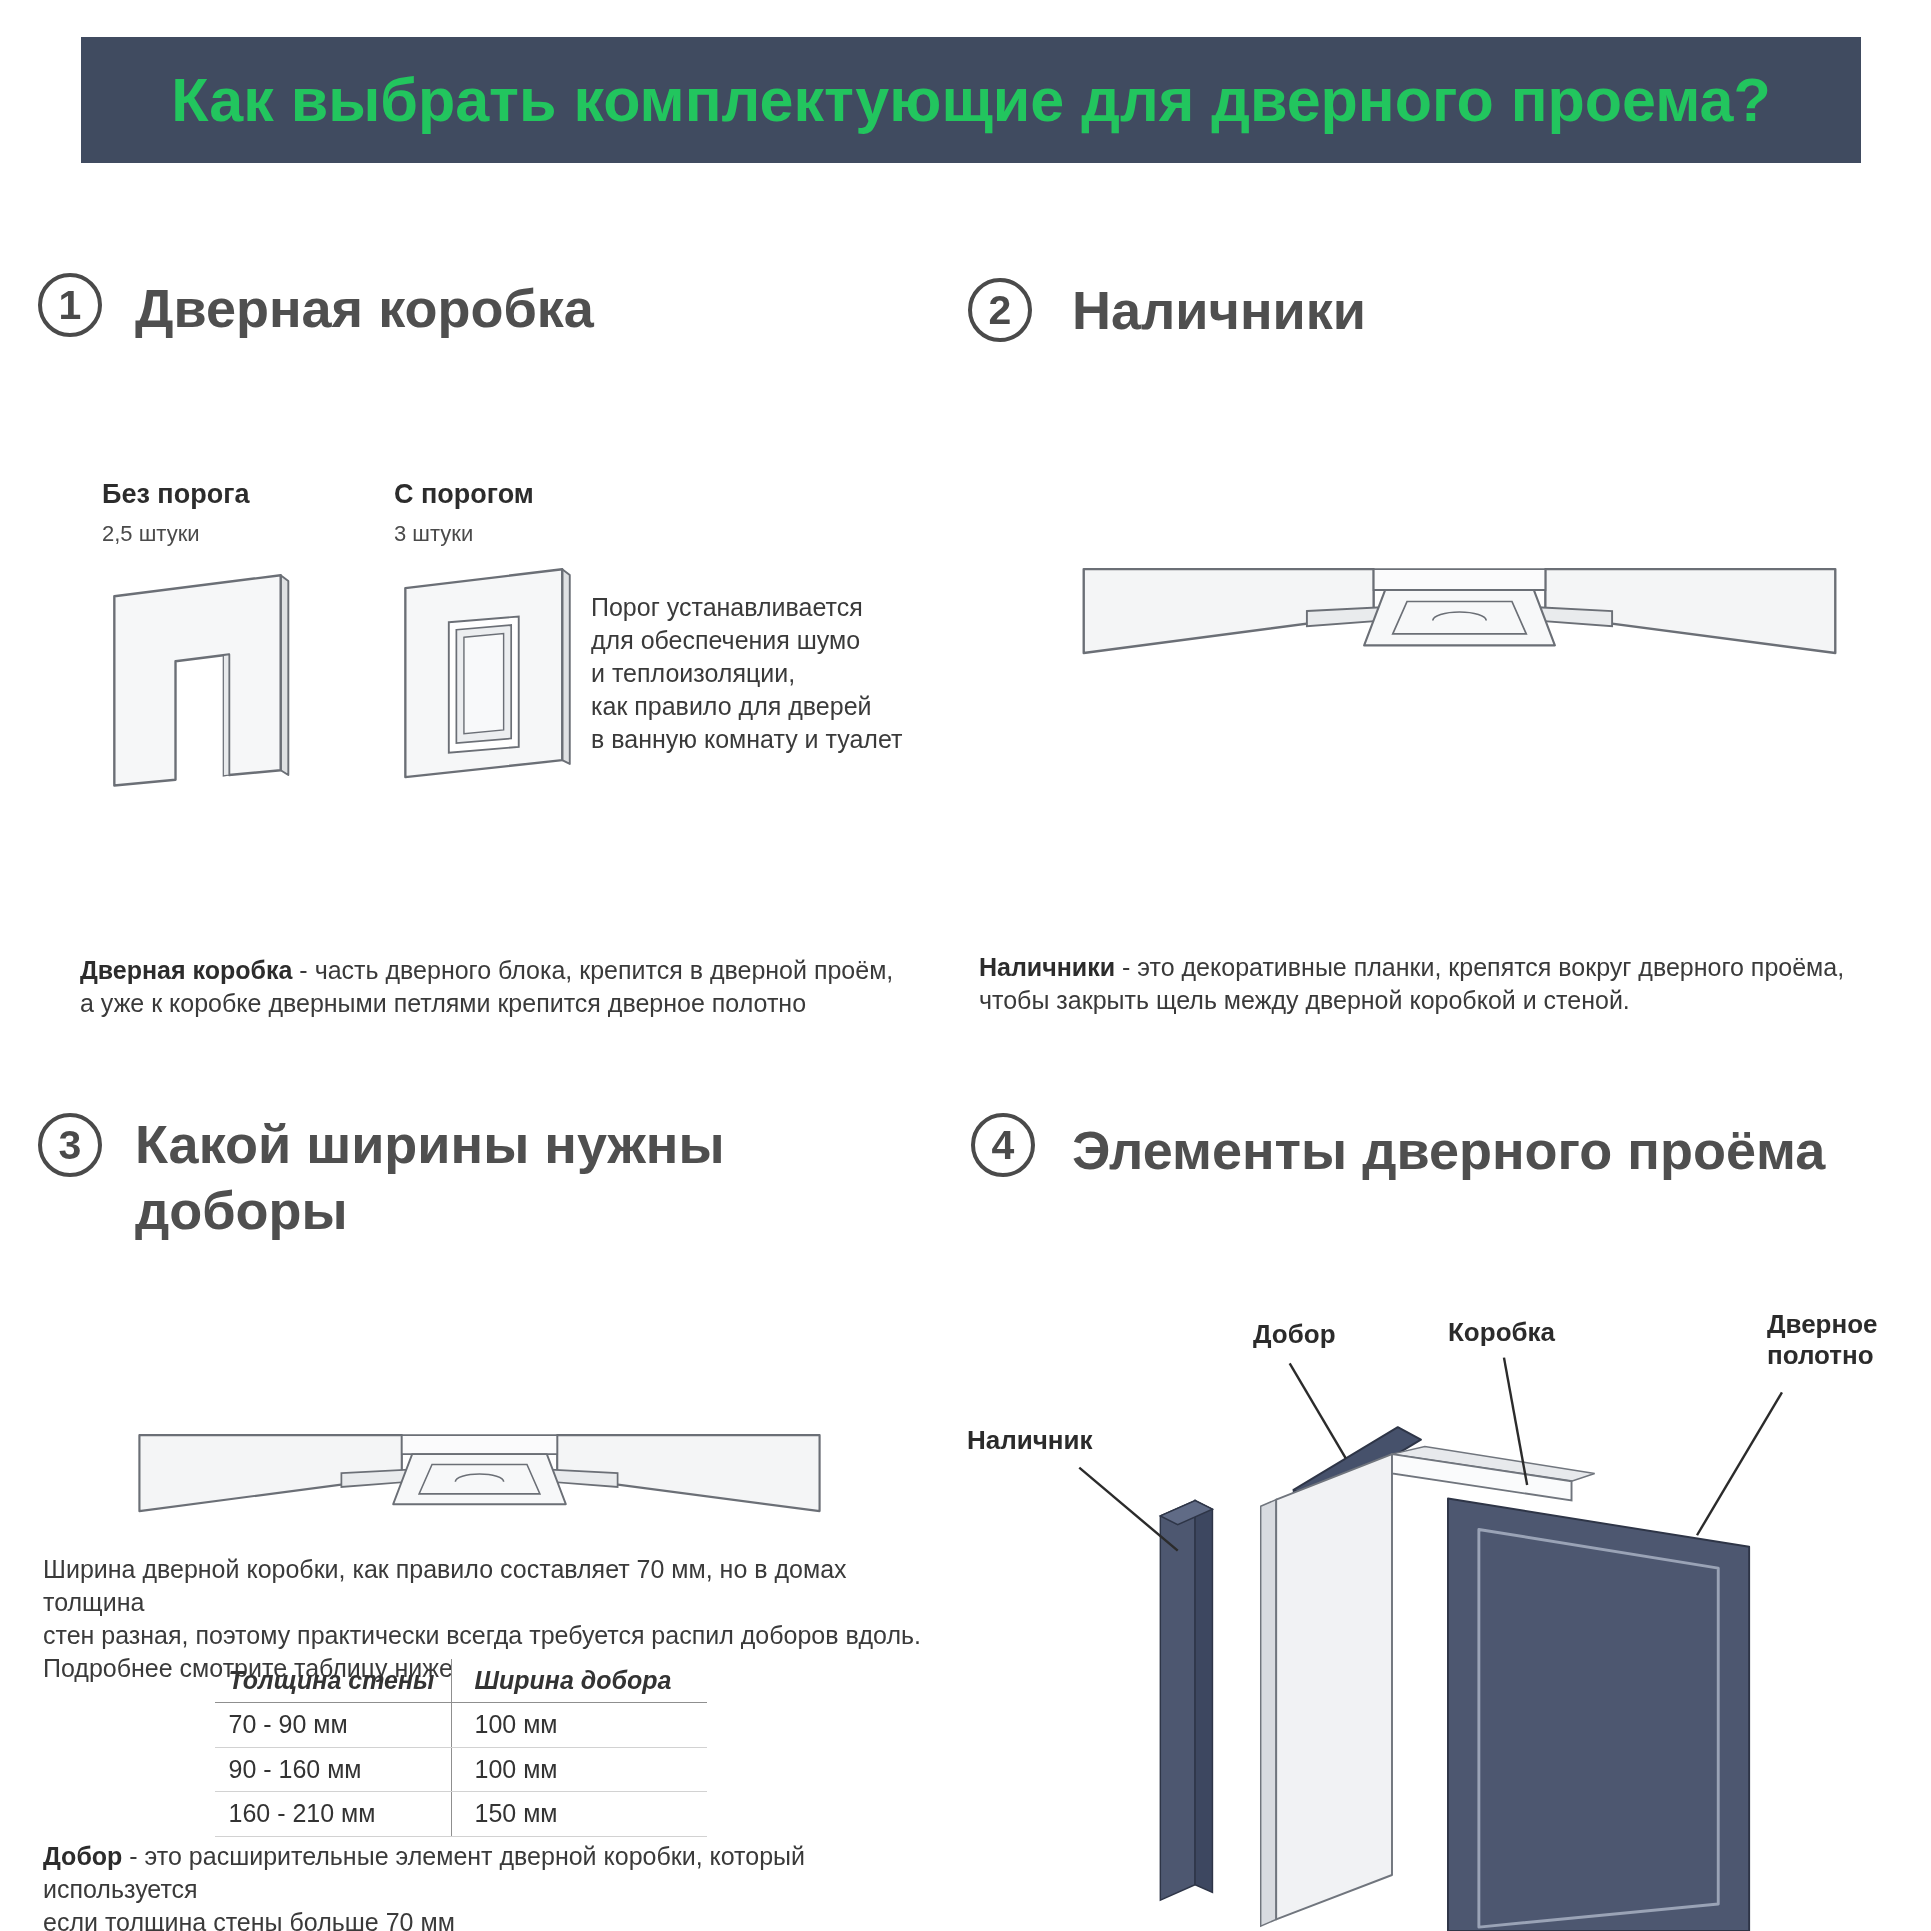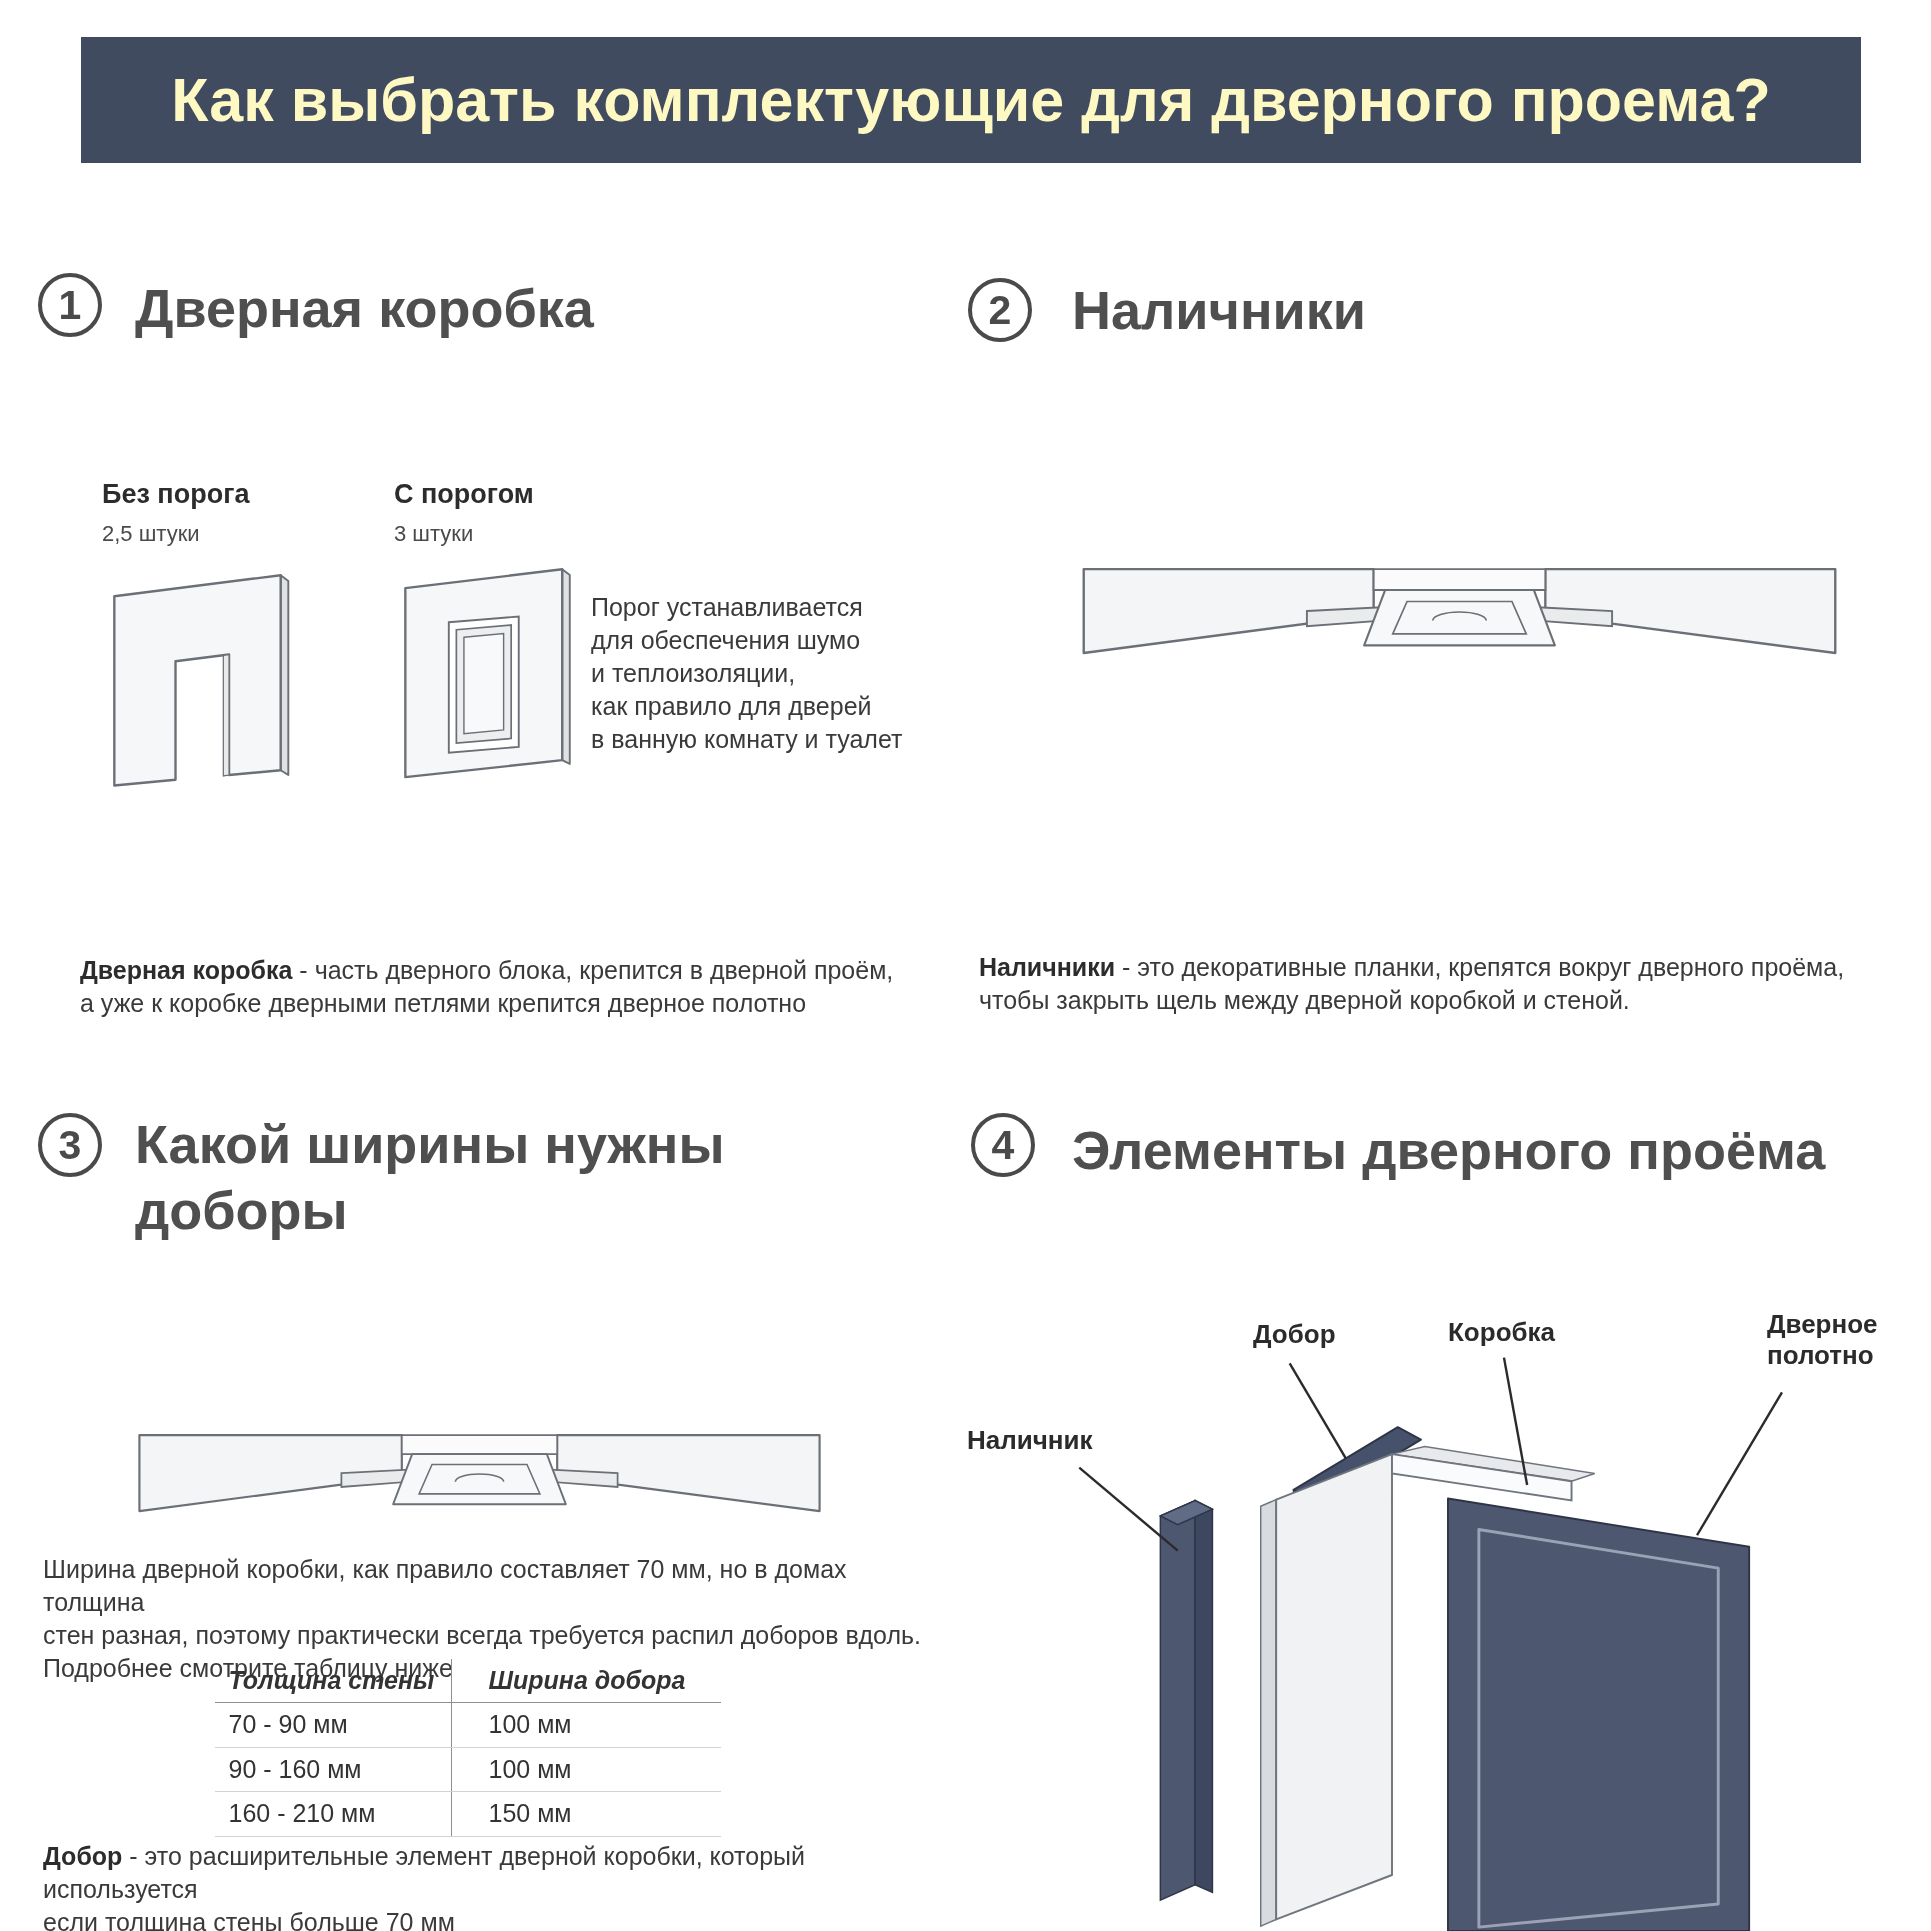--- a/index.html
+++ b/index.html
@@ -1,36 +1,36 @@
 <!DOCTYPE html>
 <html><head>
 <meta charset="utf-8">
 <style>
   html,body{margin:0;padding:0;background:#ffffff;}
   .canvas{position:relative;width:1931px;height:1931px;overflow:hidden;background:#ffffff;
           font-family:"Liberation Sans",sans-serif;color:#3a3a3a;}
   .abs{position:absolute;}
   .banner{position:absolute;left:81px;top:37px;width:1780px;height:126px;background:#404b60;
           display:flex;align-items:center;justify-content:center;}
-  .banner h1{margin:8px;font-size:61px;font-weight:700;color:#fef9c3;white-space:nowrap;}
+  .banner h1{margin:8px;font-size:61px;font-weight:700;color:#22c55e;white-space:nowrap;}
   .badge{position:absolute;width:64px;height:64px;border:4.8px solid #4a4a4a;border-radius:50%;
          display:flex;align-items:center;justify-content:center;font-size:41px;font-weight:700;
          color:#4a4a4a;box-sizing:border-box;background:#fff;}
   .sec-title{position:absolute;margin:0;font-size:54px;font-weight:700;color:#4f4f4f;
              line-height:1.22;white-space:pre-line;}
   .para{position:absolute;font-size:25px;line-height:1.32;color:#3a3a3a;white-space:pre-line;}
   .para b{font-weight:700;color:#2c2c2c;}
   .opt-label{position:absolute;font-size:27px;font-weight:700;color:#2c2c2c;}
   .opt-qty{position:absolute;font-size:22px;color:#4a4a4a;}
   .tbl{position:absolute;left:215px;top:1659px;border-collapse:collapse;font-size:25px;color:#333333;}
   .tbl th{font-weight:700;text-align:left;border-bottom:1.9px solid #8f8f8f;font-style:italic;}
   .tbl th,.tbl td{padding:6.8px 0 7.7px 13.5px;}
   .tbl td{border-bottom:1.9px solid #d2d2d2;}
   .tbl .c1{width:222px;border-right:1.9px solid #8f8f8f;}
-  .tbl .c2{width:232px;padding-left:37px;}
+  .tbl .c2{width:232px;padding-left:23px;}
   .lbl{position:absolute;font-size:26px;font-weight:700;color:#2b2b2b;line-height:1.18;white-space:pre-line;}
 </style>
 </head>
 <body>
 
 <div class="canvas">
 
   <header class="banner">
     <h1>Как выбрать комплектующие для дверного проема?</h1>
   </header>

